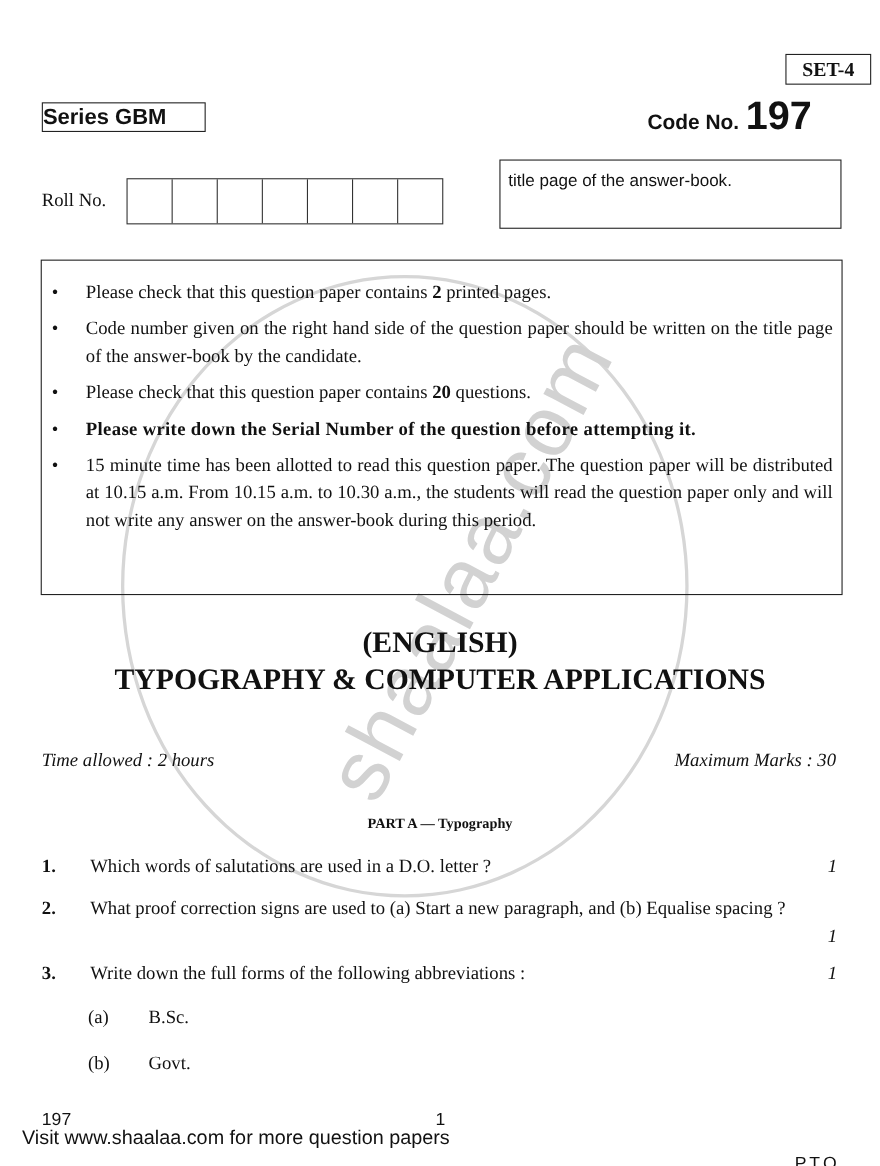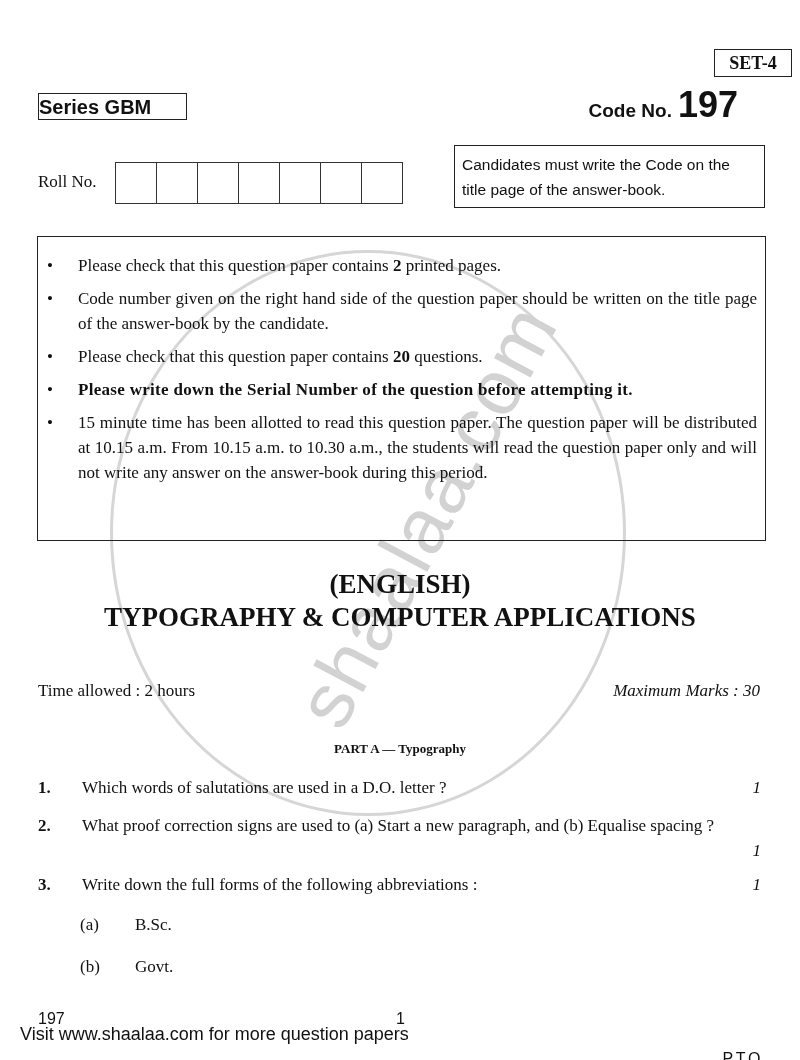--- a/index.html
+++ b/index.html
@@ -15,21 +15,21 @@
   .roll-cell { width:40px; height:40px; border-right:1.5px solid #333; }
   .roll-cell:last-child { border-right:none; }
   .cand-box { left:454px; top:145px; width:311px; height:63px; border:1.5px solid #222; box-sizing:border-box; font-family:"Liberation Sans", sans-serif; font-size:15.5px; line-height:25px; padding:6px 6px 0 7px; }
   .instr { left:37px; top:236px; width:729px; height:305px; border:1.5px solid #222; box-sizing:border-box; }
   .instr ul { list-style:none; margin:0; padding:16px 8px 0 0; }
   .instr li { position:relative; padding-left:40px; font-size:17px; line-height:25px; margin-bottom:8px; text-align:justify; text-align-last:auto; }
   .instr li .dot { position:absolute; left:9px; top:0; }
   .instr li.bold .txt { font-weight:bold; letter-spacing:0.3px; }
   b { font-weight:bold; }
   .title { left:0; width:800px; top:568px; text-align:center; font-weight:bold; font-size:27px; line-height:33px; }
-  .time { left:38px; top:681px; font-size:17px; }
+  .time { left:38px; top:681px; font-style:italic; font-size:17px; }
   .marks { right:40px; top:681px; font-style:italic; font-size:17px; }
   .part { left:0; width:800px; top:741px; text-align:center; font-weight:bold; font-size:13px; }
   .q { left:38px; width:723px; font-size:17px; line-height:25px; }
   .q .n { position:absolute; left:0; font-weight:bold; }
   .q .t { position:absolute; left:44px; width:636px; text-align:justify; }
   .q .m { position:absolute; right:0; font-style:italic; }
   .sub { font-size:17px; }
   .sub .l { position:absolute; left:0; }
   .sub .v { position:absolute; left:55px; }
   .footer { font-family:"Liberation Sans", sans-serif; font-size:16px; }
@@ -53,21 +53,20 @@
   <div class="roll-cell"></div>
   <div class="roll-cell"></div>
   <div class="roll-cell"></div>
   <div class="roll-cell"></div>
   <div class="roll-cell"></div>
   <div class="roll-cell"></div>
   <div class="roll-cell"></div>
 </div>
 
 <div class="abs cand-box">
-  <div>Candidates must write the Code on the</div>
   <div>title page of the answer-book.</div>
 </div>
 
 <div class="abs instr">
   <ul>
     <li><span class="dot">•</span><span>Please check that this question paper contains </span><b>2</b><span> printed pages.</span></li>
     <li><span class="dot">•</span><span>Code number given on the right hand side of the question paper should be written on the title page of the answer-book by the candidate.</span></li>
     <li><span class="dot">•</span><span>Please check that this question paper contains </span><b>20</b><span> questions.</span></li>
     <li class="bold"><span class="dot">•</span><span class="txt">Please write down the Serial Number of the question before attempting it.</span></li>
     <li><span class="dot">•</span><span>15 minute time has been allotted to read this question paper. The question paper will be distributed at 10.15 a.m. From 10.15 a.m. to 10.30 a.m., the students will read the question paper only and will not write any answer on the answer-book during this period.</span></li>

